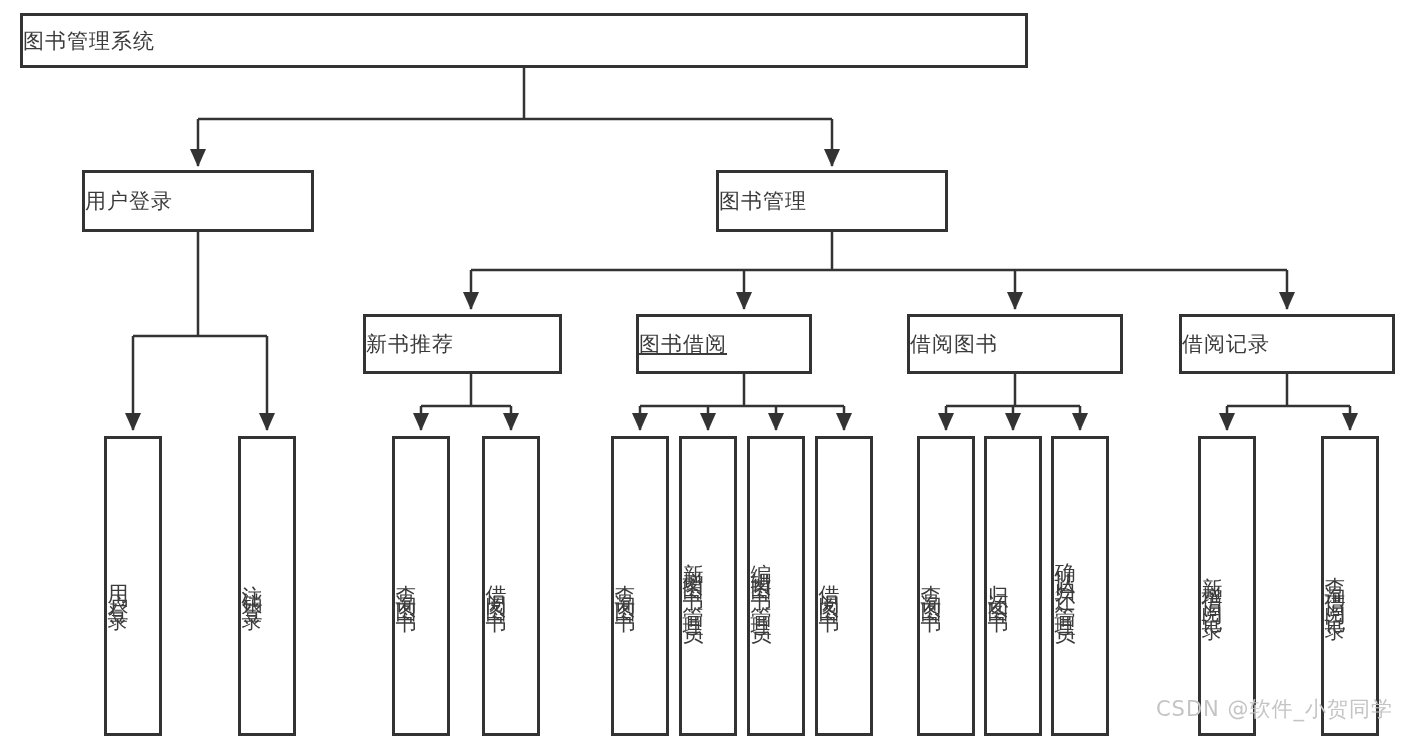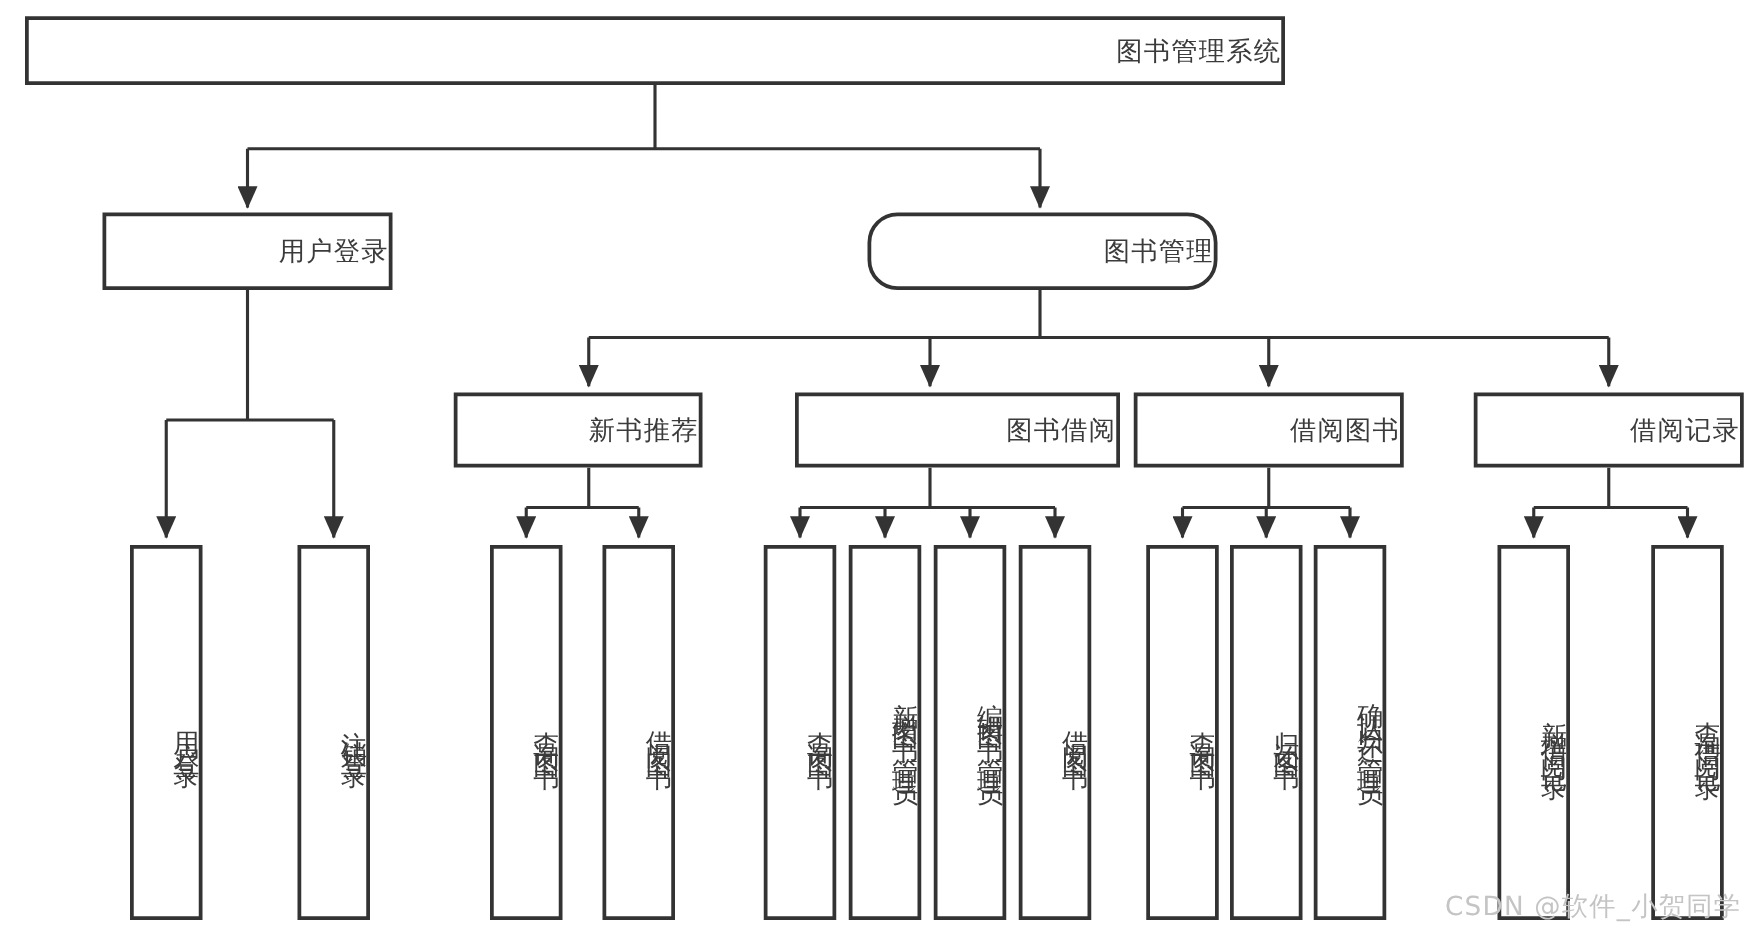--- a/index.html
+++ b/index.html
@@ -27,63 +27,63 @@
     left: 0; top: 0;
     z-index: 0;
   }
   .connectors g { stroke: var(--line); stroke-width: 2.5; fill: none; }
   .box {
     position: absolute;
     background: #ffffff;
     border: 3px solid var(--border);
     display: flex;
     align-items: center;
-    justify-content: flex-end;
+    justify-content: flex-start;
     color: var(--text);
     z-index: 1;
   }
   .h-label {
     font-size: 21px;
     letter-spacing: 1px;
     white-space: nowrap;
   }
   .v-label {
     writing-mode: vertical-rl;
     text-orientation: mixed;
     font-size: 21px;
     letter-spacing: 0.42em;
     line-height: 1;
     white-space: nowrap;
   }
   
   .p-root  { left: 20px;   top: 13px;  width: 1008px; height: 55px; }
   .p-l1a   { left: 82px;   top: 170px; width: 232px;  height: 62px; }
-  .p-l1b   { left: 694px;  top: 170px; width: 280px;  height: 62px; border-radius: 24px; }
+  .p-l1b   { left: 716px;  top: 170px; width: 232px;  height: 62px; }
   .p-l2a   { left: 363px;  top: 314px; width: 199px;  height: 60px; }
-  .p-l2b   { left: 636px;  top: 314px; width: 260px;  height: 60px; }
+  .p-l2b   { left: 636px;  top: 314px; width: 176px;  height: 60px; text-decoration: underline; }
   .p-l2c   { left: 907px;  top: 314px; width: 216px;  height: 60px; }
   .p-l2d   { left: 1179px; top: 314px; width: 216px;  height: 60px; }
   .leaf    { top: 436px; width: 58px; height: 300px; }
   .p-f1  { left: 104px; }
   .p-f2  { left: 238px; }
   .p-f3  { left: 392px; }
   .p-f4  { left: 482px; }
   .p-f5  { left: 611px; }
   .p-f6  { left: 679px; }
   .p-f7  { left: 747px; }
   .p-f8  { left: 815px; }
   .p-f9  { left: 917px; }
   .p-f10 { left: 984px; }
   .p-f11 { left: 1051px; }
   .p-f12 { left: 1198px; }
   .p-f13 { left: 1321px; }
   .watermark {
     position: absolute;
     right: 12px;
-    bottom: 8px;
+    bottom: 24px;
     font-size: 21px;
     letter-spacing: 1px;
     color: var(--watermark);
     z-index: 2;
     white-space: nowrap;
   }
 </style>
 </head>
 <body>
 

